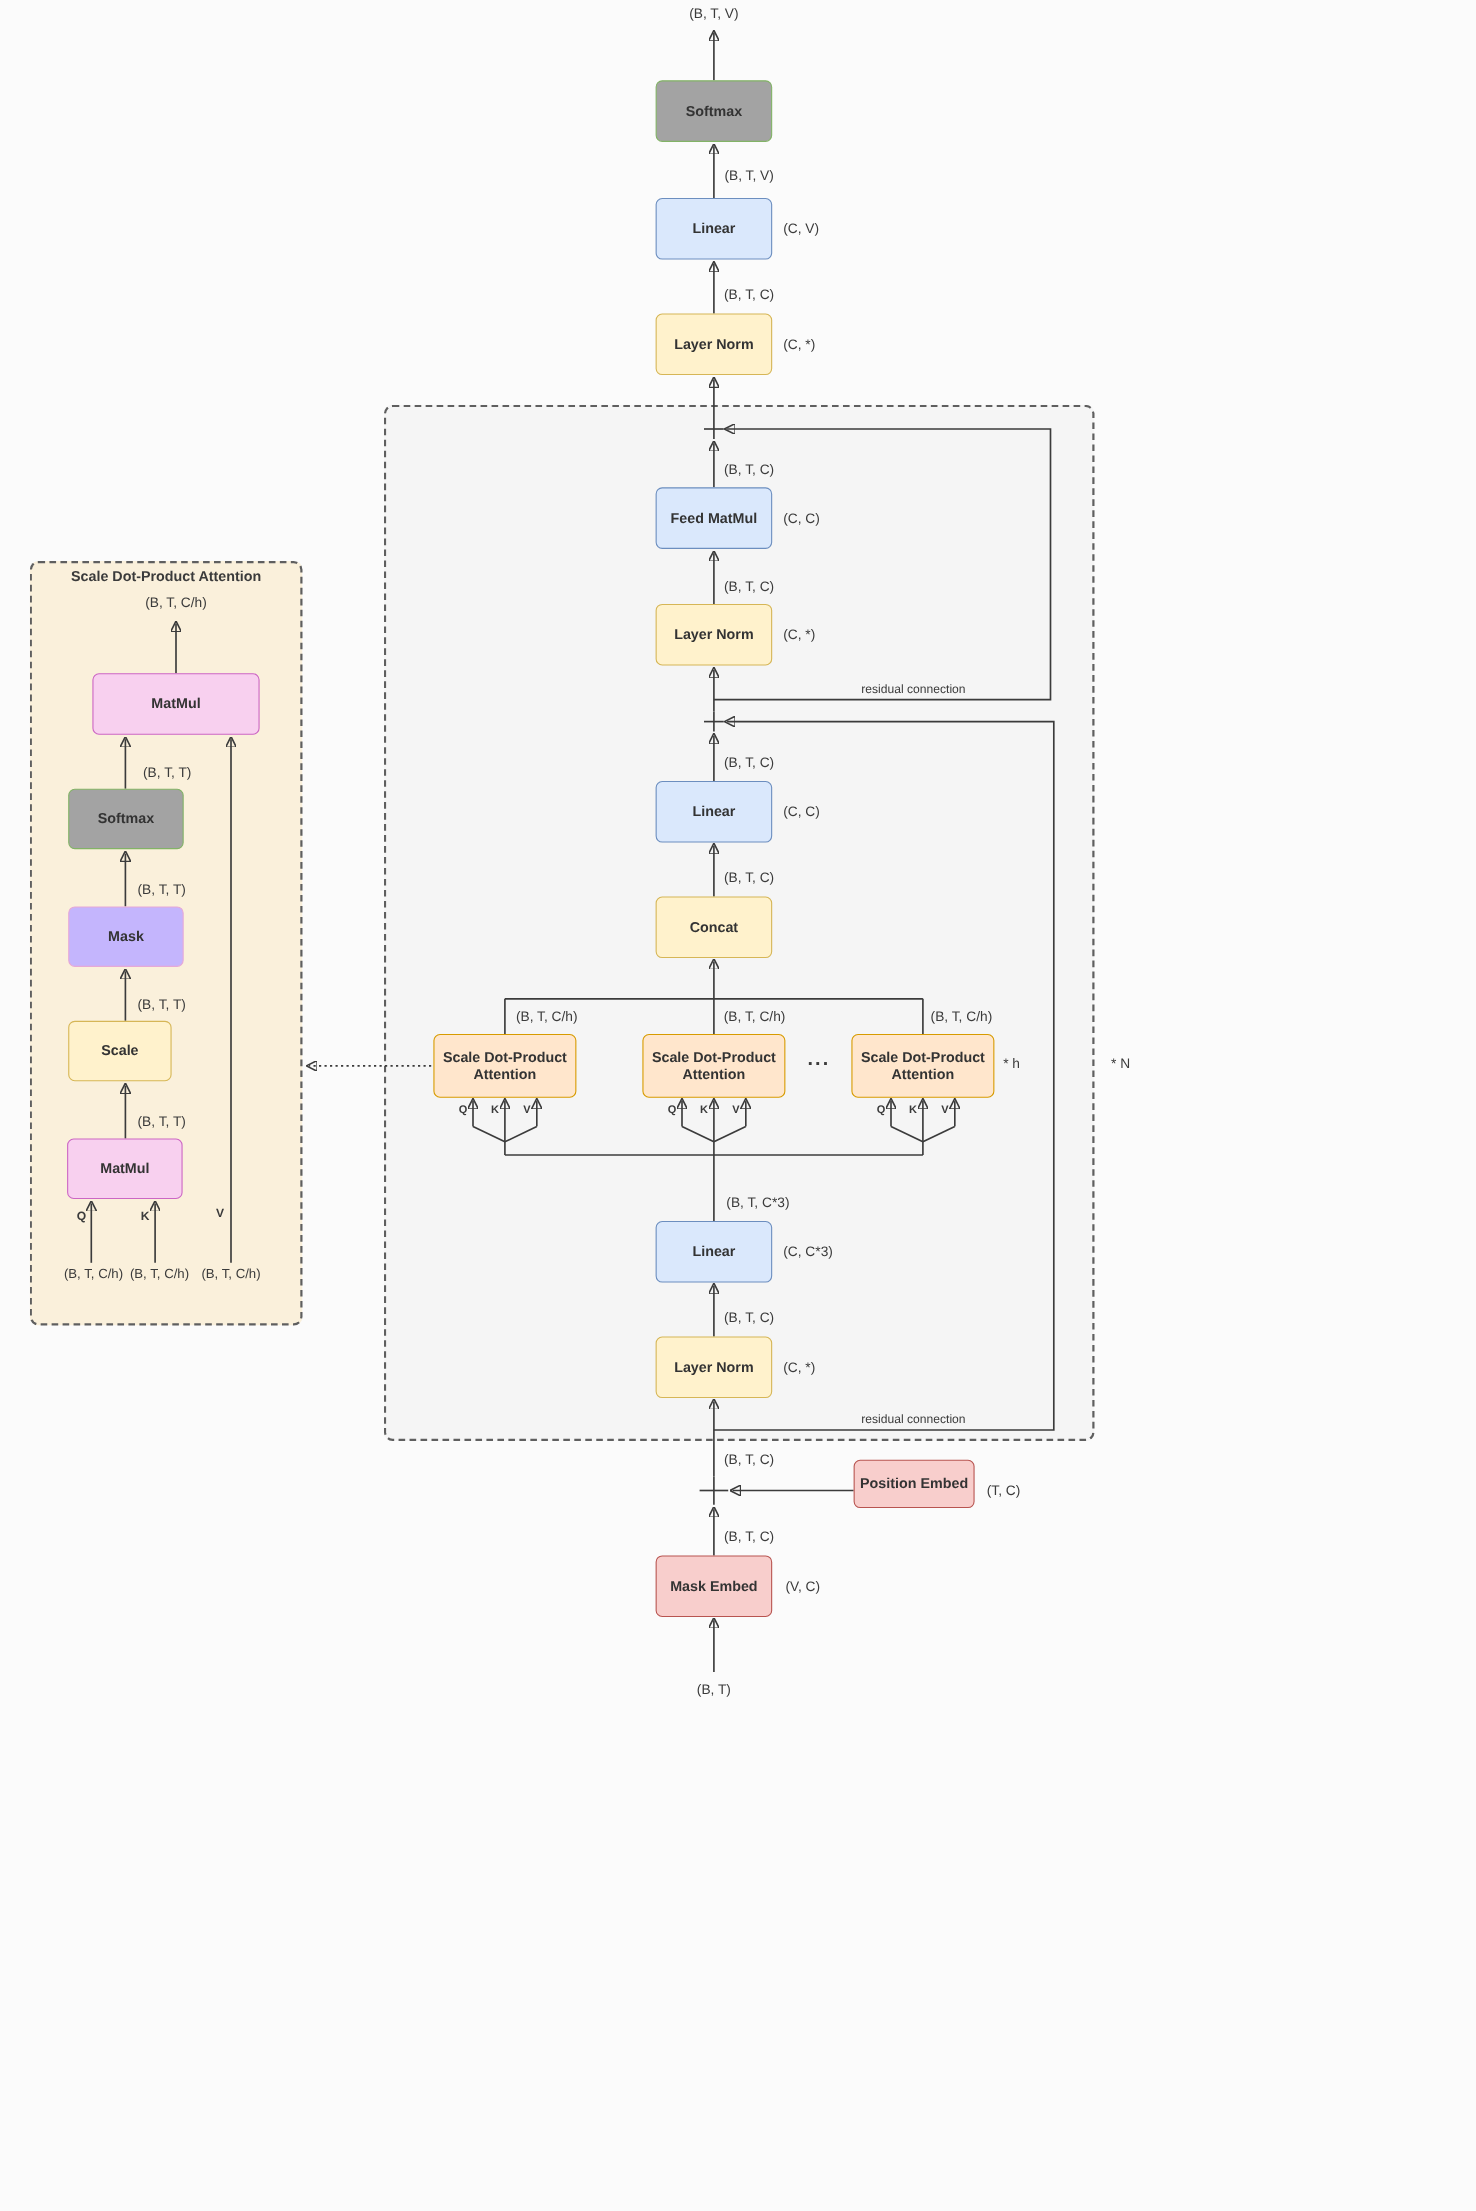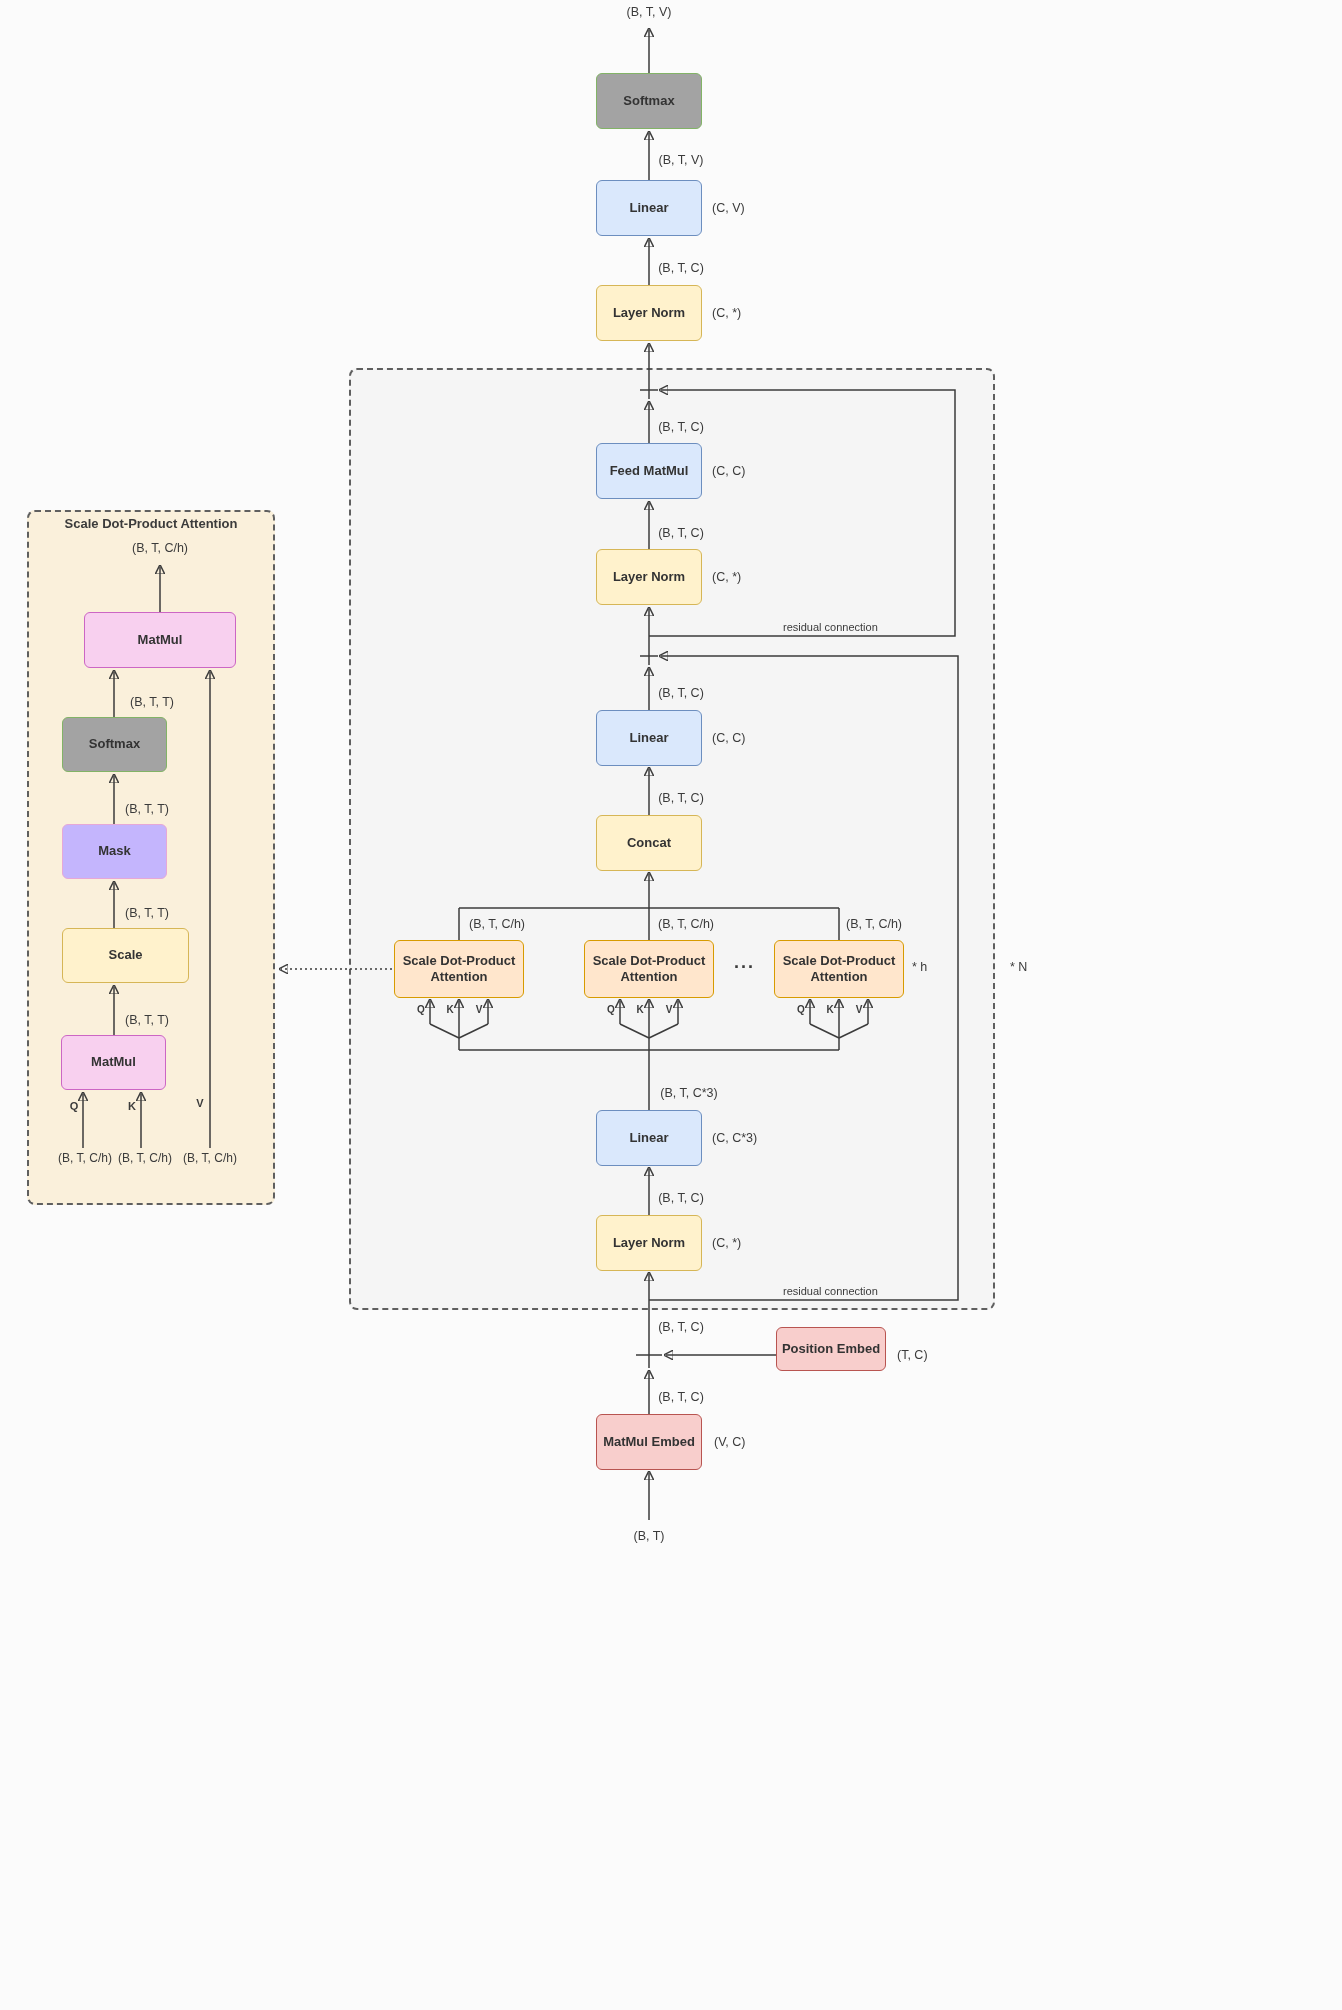--- a/index.html
+++ b/index.html
@@ -140,26 +140,26 @@
   <div class="node blue" style="left:596px;top:443px;width:106px;height:56px">Feed MatMul</div>
   <div class="node yellow" style="left:596px;top:549px;width:106px;height:56px">Layer Norm</div>
   <div class="node blue" style="left:596px;top:710px;width:106px;height:56px">Linear</div>
   <div class="node yellow" style="left:596px;top:815px;width:106px;height:56px">Concat</div>
   <div class="node tan" style="left:394px;top:940px;width:130px;height:58px">Scale Dot-Product Attention</div>
   <div class="node tan" style="left:584px;top:940px;width:130px;height:58px">Scale Dot-Product Attention</div>
   <div class="node tan" style="left:774px;top:940px;width:130px;height:58px">Scale Dot-Product Attention</div>
   <div class="node blue" style="left:596px;top:1110px;width:106px;height:56px">Linear</div>
   <div class="node yellow" style="left:596px;top:1215px;width:106px;height:56px">Layer Norm</div>
   <div class="node red" style="left:776px;top:1327px;width:110px;height:44px">Position Embed</div>
-  <div class="node red" style="left:596px;top:1414px;width:106px;height:56px">MatMul Embed</div>
+  <div class="node red" style="left:596px;top:1414px;width:106px;height:56px">Mask Embed</div>
 
   <div class="node pink" style="left:84px;top:612px;width:152px;height:56px">MatMul</div>
   <div class="node green" style="left:62px;top:717px;width:105px;height:55px">Softmax</div>
   <div class="node lightpink" style="left:62px;top:824px;width:105px;height:55px">Mask</div>
-  <div class="node yellow" style="left:62px;top:928px;width:127px;height:55px">Scale</div>
+  <div class="node yellow" style="left:62px;top:928px;width:94px;height:55px">Scale</div>
   <div class="node pink" style="left:61px;top:1035px;width:105px;height:55px">MatMul</div>
 
   <span class="t cx" style="left:649px;top:5px">(B, T, V)</span>
   <span class="t cx" style="left:681px;top:153px">(B, T, V)</span>
   <span class="t cx" style="left:681px;top:261px">(B, T, C)</span>
   <span class="t cx" style="left:681px;top:420px">(B, T, C)</span>
   <span class="t cx" style="left:681px;top:526px">(B, T, C)</span>
   <span class="t cx" style="left:681px;top:686px">(B, T, C)</span>
   <span class="t cx" style="left:681px;top:791px">(B, T, C)</span>
   <span class="t cx" style="left:497px;top:917px">(B, T, C/h)</span>

